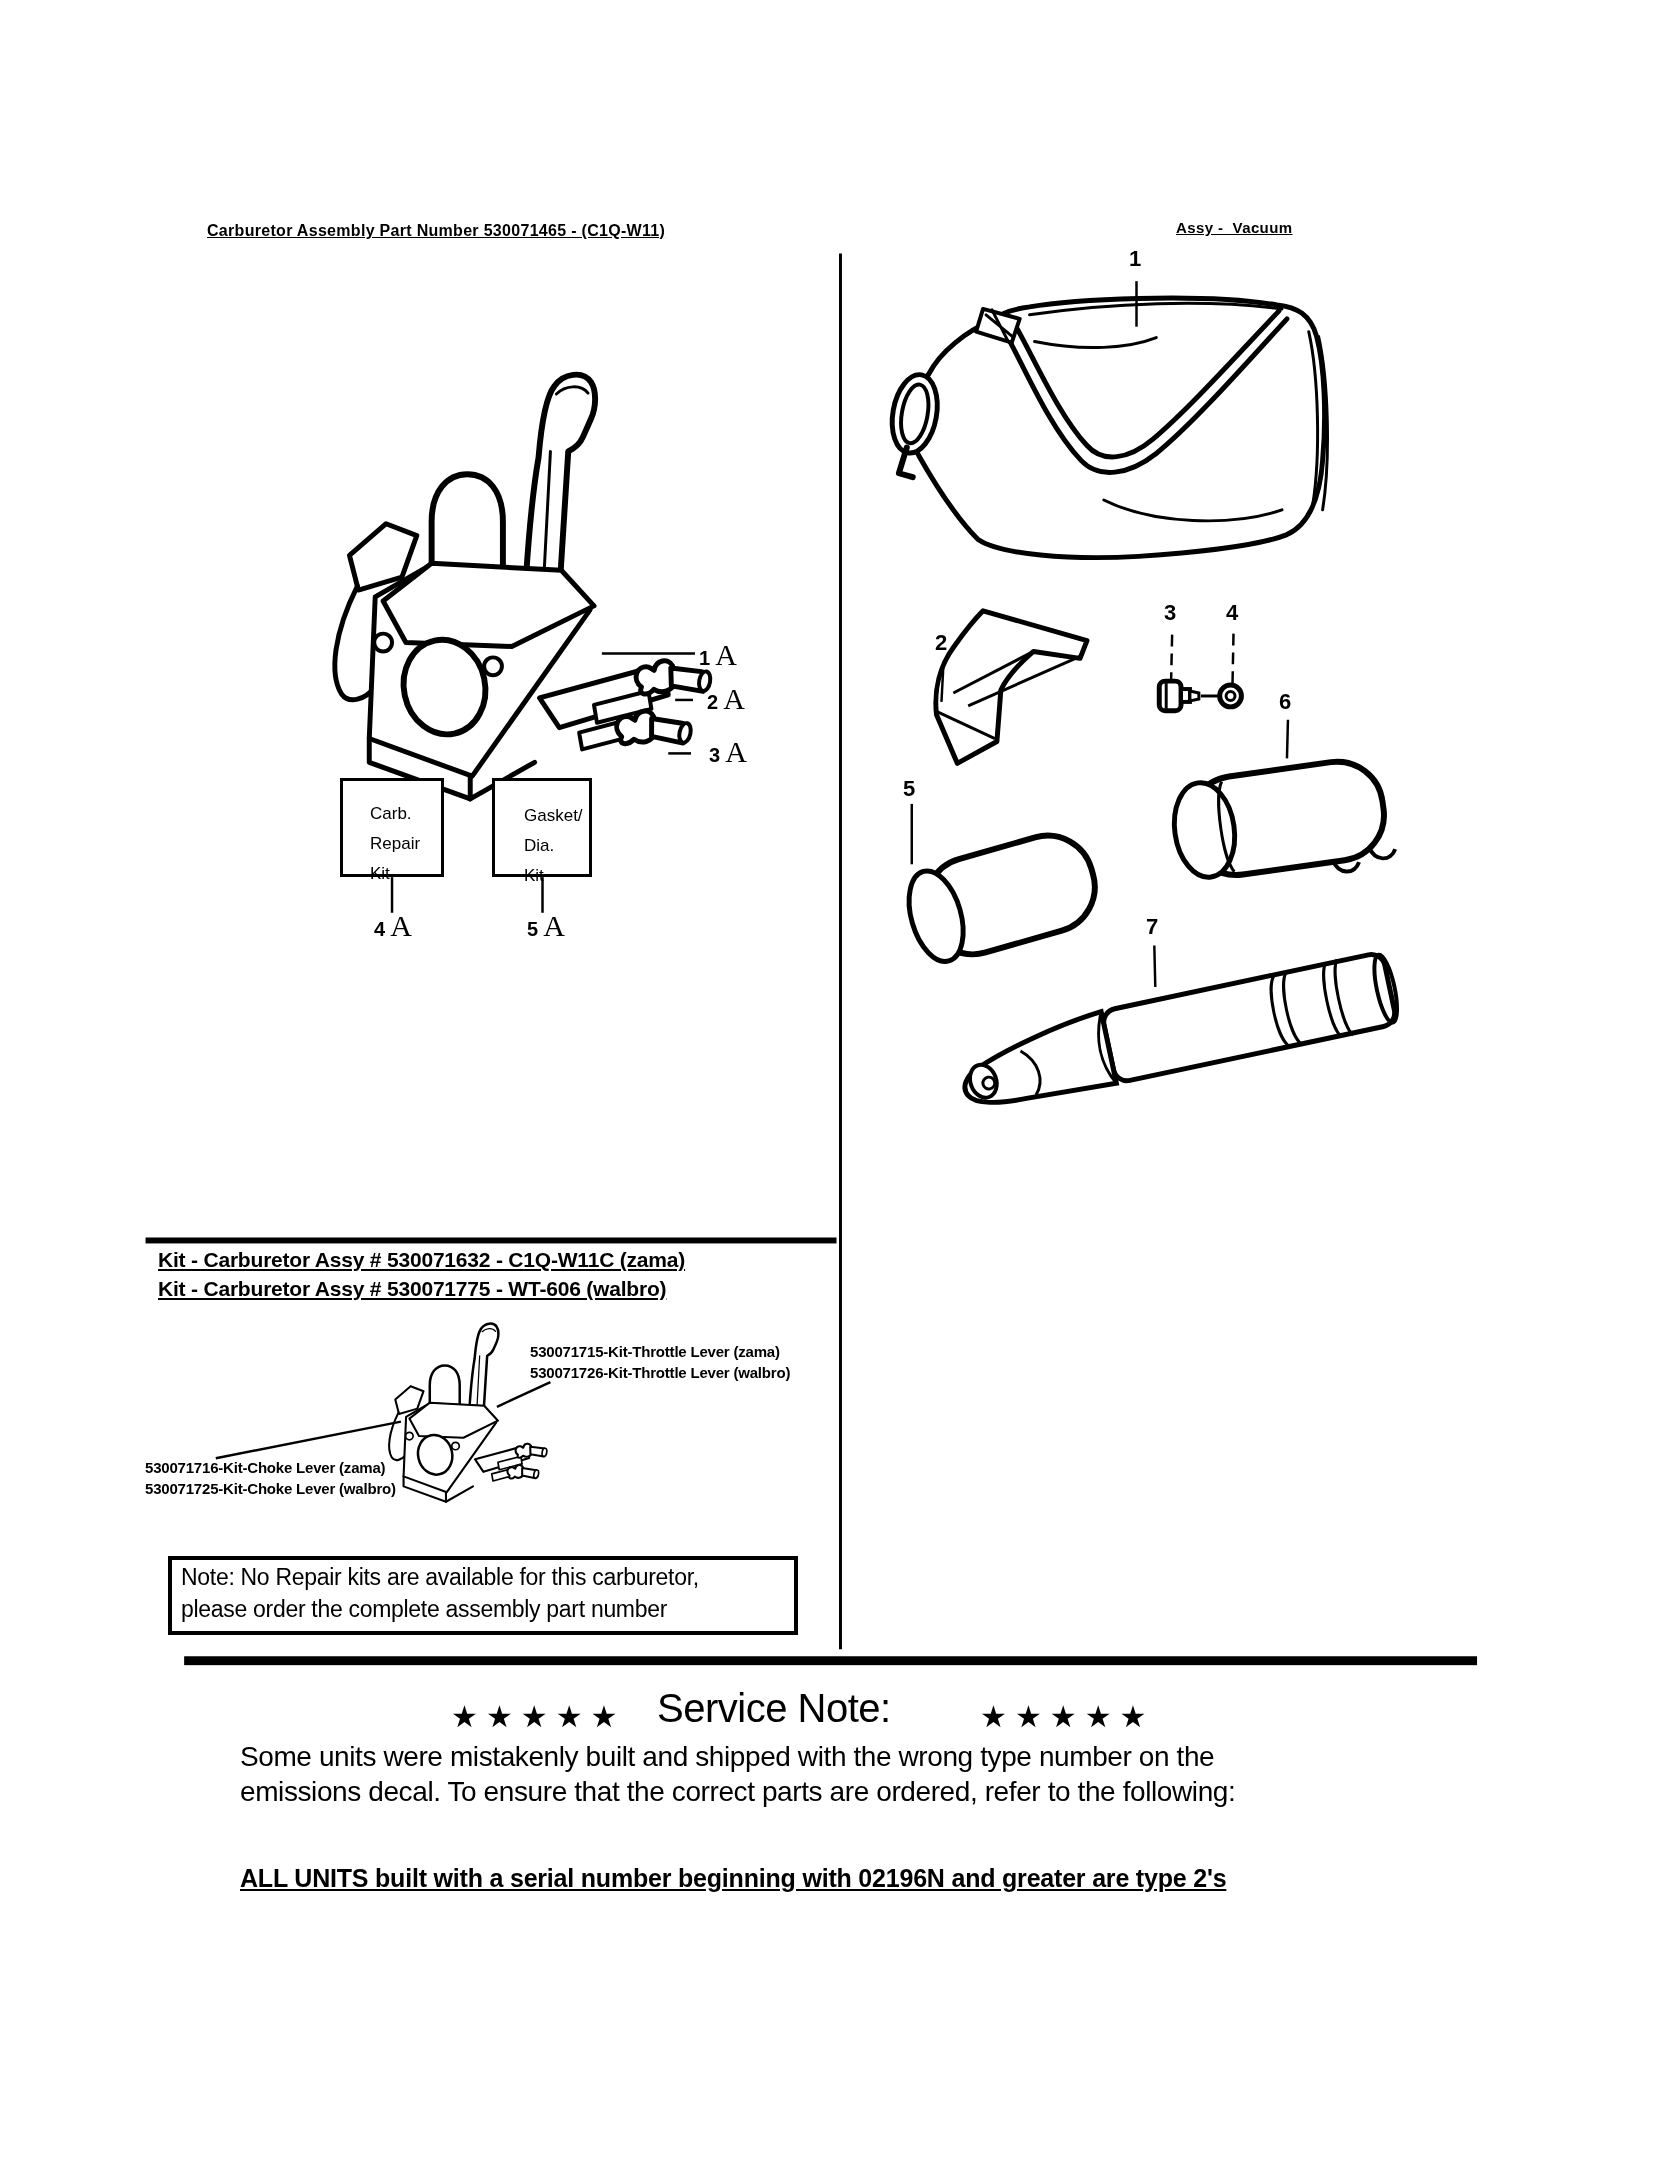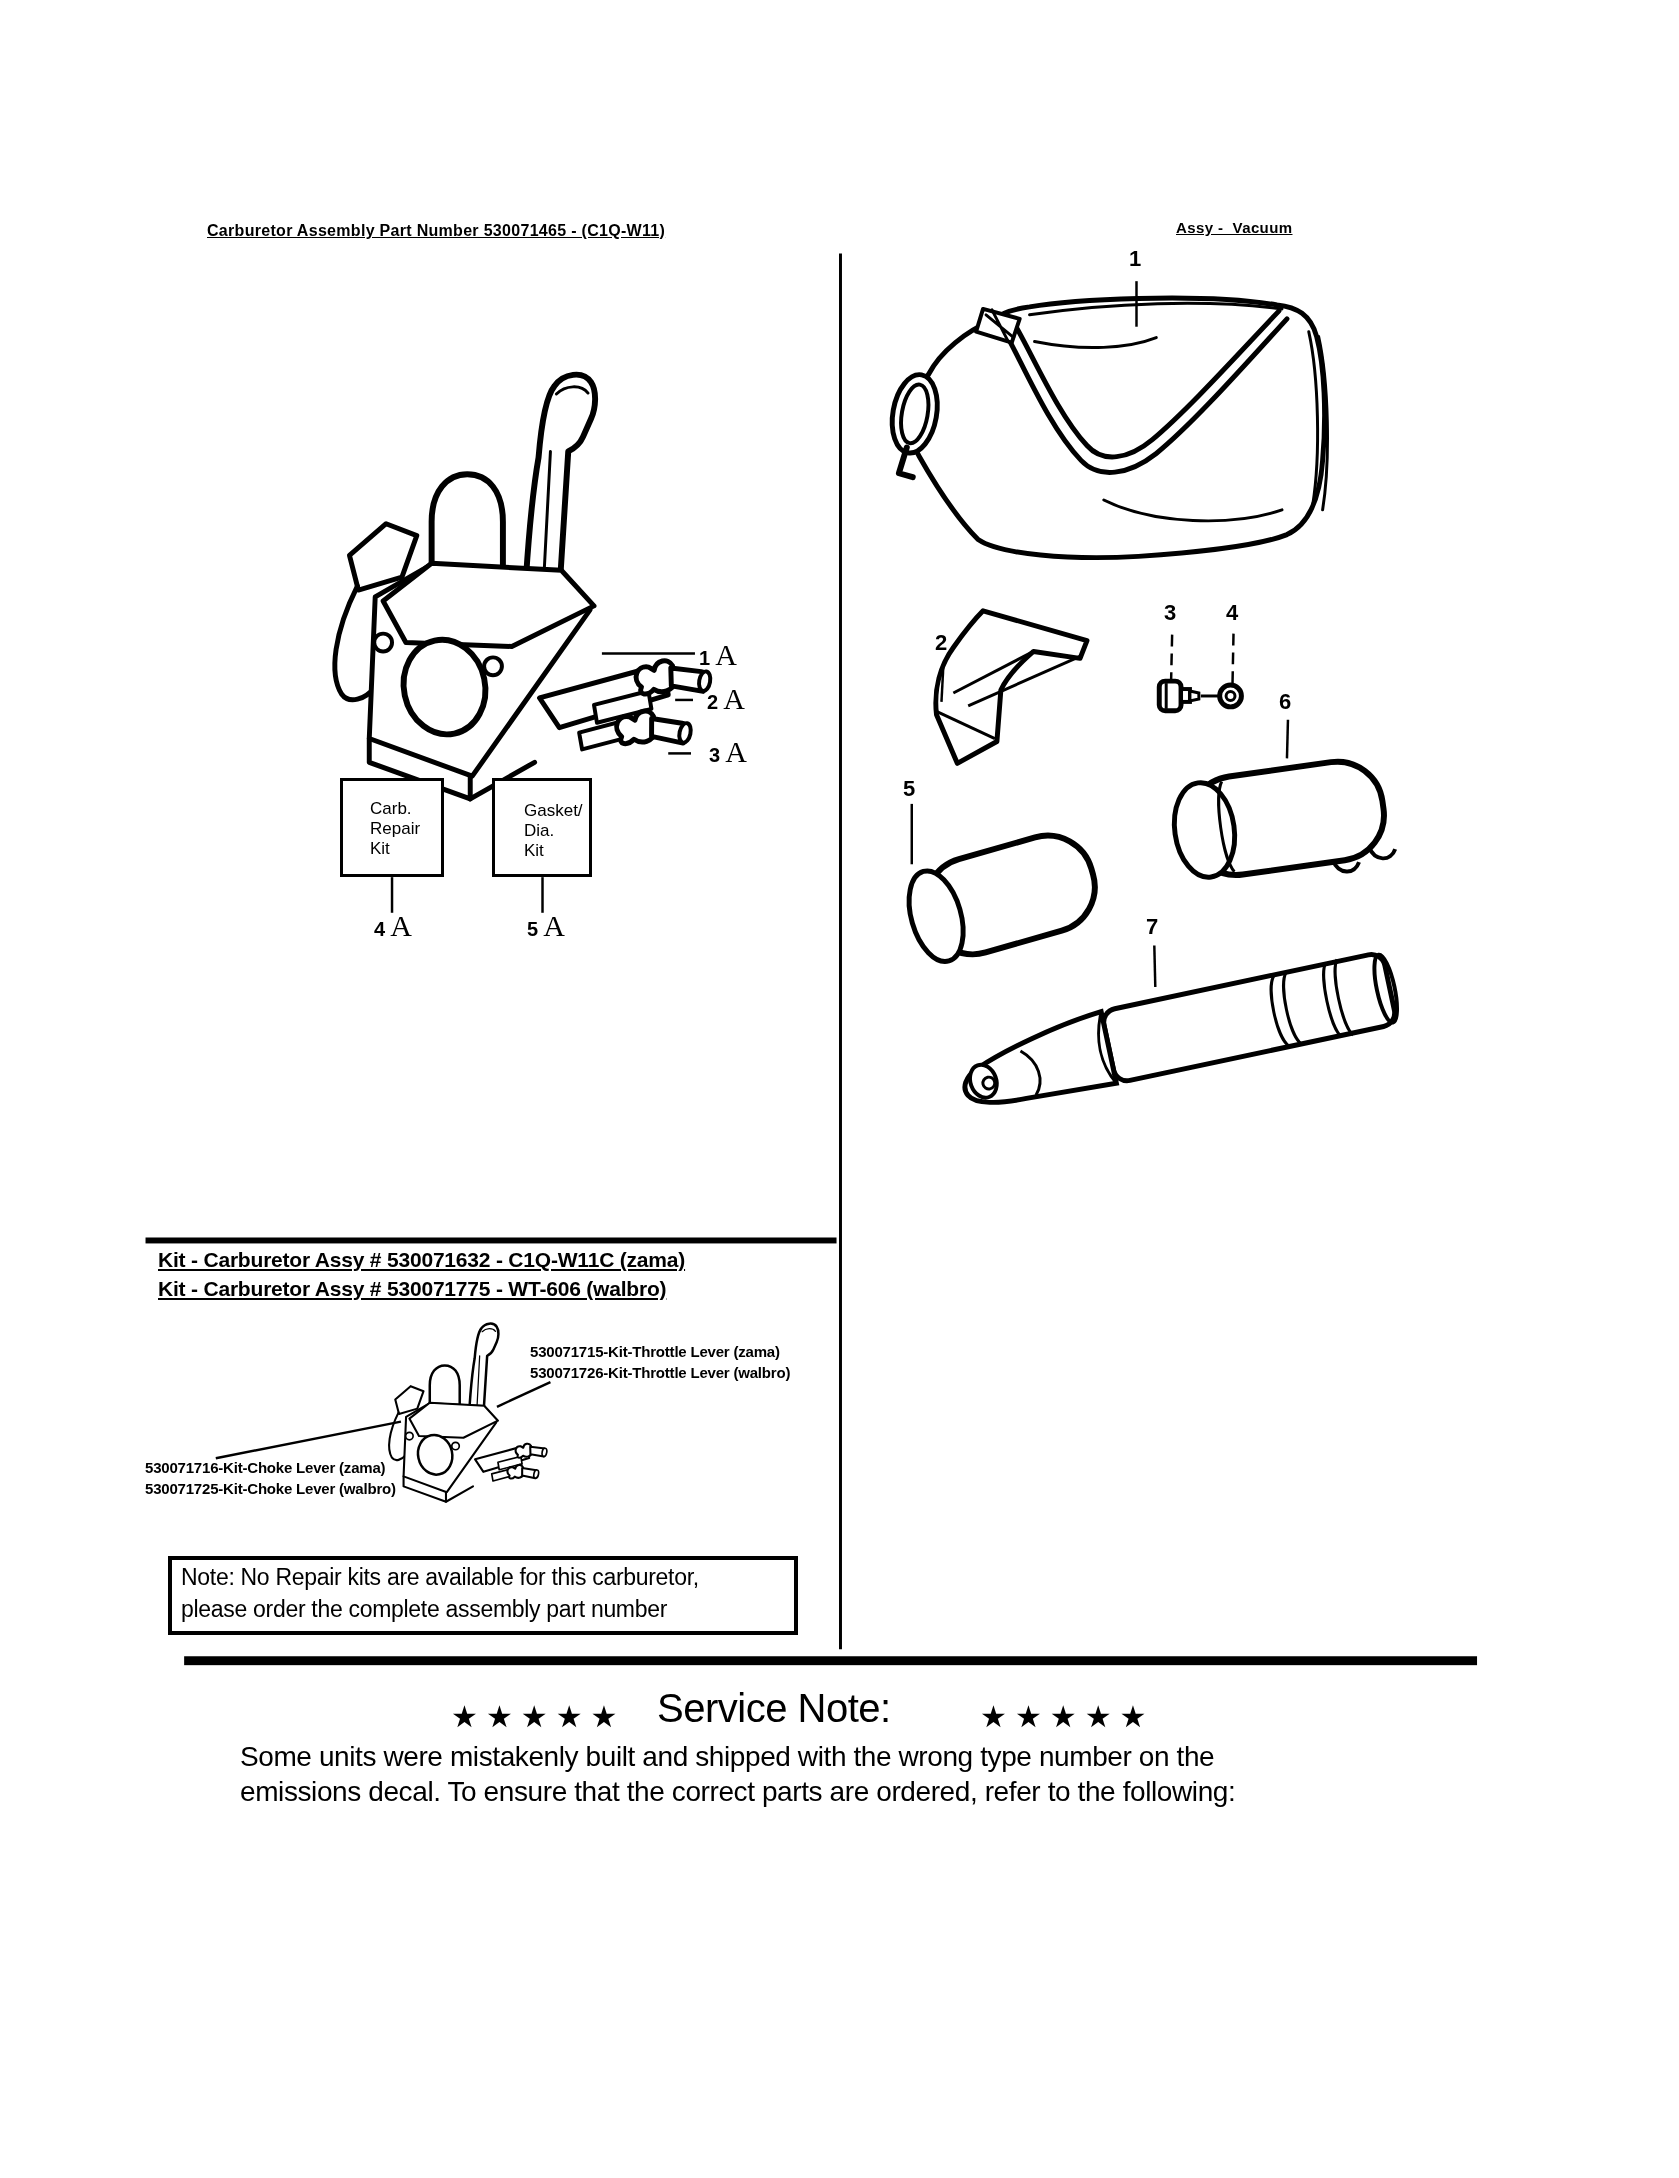--- a/index.html
+++ b/index.html
@@ -7,21 +7,21 @@
         font-family:"Liberation Sans",sans-serif;overflow:hidden;}
   .abs{position:absolute;}
   .hdr{font-weight:bold;text-decoration:underline;white-space:pre;text-align:center;}
   #hdr-left{left:207px;top:222px;font-size:16px;letter-spacing:0.3px;}
   #hdr-right{left:1176px;top:219px;font-size:15px;letter-spacing:0.4px;}
   svg.art{position:absolute;left:0;top:0;}
   .callout{display:flex;align-items:baseline;gap:5px;}
   .co-num{font-size:20px;font-weight:bold;}
   .co-letter{font-family:"Liberation Serif",serif;font-size:30px;font-weight:400;}
   .vnum{font-size:22px;font-weight:bold;}
-  .kitbox-text{font-size:17px;line-height:20px;white-space:pre-line;}
+  .kitbox-text{font-size:17px;line-height:30px;white-space:pre-line;}
   .box{border:3px solid #000;background:#fff;}
   .kit-head{font-size:21px;font-weight:bold;text-decoration:underline;letter-spacing:-0.2px;white-space:pre;}
   .part-label{font-size:15px;font-weight:bold;line-height:21px;white-space:pre-line;letter-spacing:-0.2px;}
   #note-box{left:168px;top:1556px;width:622px;height:71px;border:4px solid #000;}
   #note-text{left:181px;top:1561px;font-size:23px;line-height:32px;white-space:pre-line;letter-spacing:-0.3px;}
   .stars{font-size:30px;letter-spacing:8px;}
   #svc-title{left:657px;top:1686px;font-size:40px;font-weight:normal;letter-spacing:-0.5px;}
   #svc-body{left:240px;top:1739px;font-size:28px;line-height:35px;white-space:pre-line;letter-spacing:-0.4px;}
   .rule{font-size:25px;font-weight:bold;text-decoration:underline;letter-spacing:-0.2px;white-space:pre;}
 </style>
@@ -209,15 +209,16 @@
 
   <div class="abs" id="note-box"></div>
   <div class="abs" id="note-text">Note: No Repair kits are available for this carburetor,
 please order the complete assembly part number</div>
 
   <div class="abs stars" style="left:451px;top:1699px">★★★★★</div>
   <div class="abs" id="svc-title">Service Note:</div>
   <div class="abs stars" style="left:980px;top:1699px">★★★★★</div>
   <div class="abs" id="svc-body">Some units were mistakenly built and shipped with the wrong type number on the
 emissions decal. To ensure that the correct parts are ordered, refer to the following:</div>
+  <div class="abs rule" style="left:240px;top:1864px">ALL UNITS built with a serial number beginning with 02196N and greater are type 2's</div>
 
 </div>
 
 
 </body></html>

